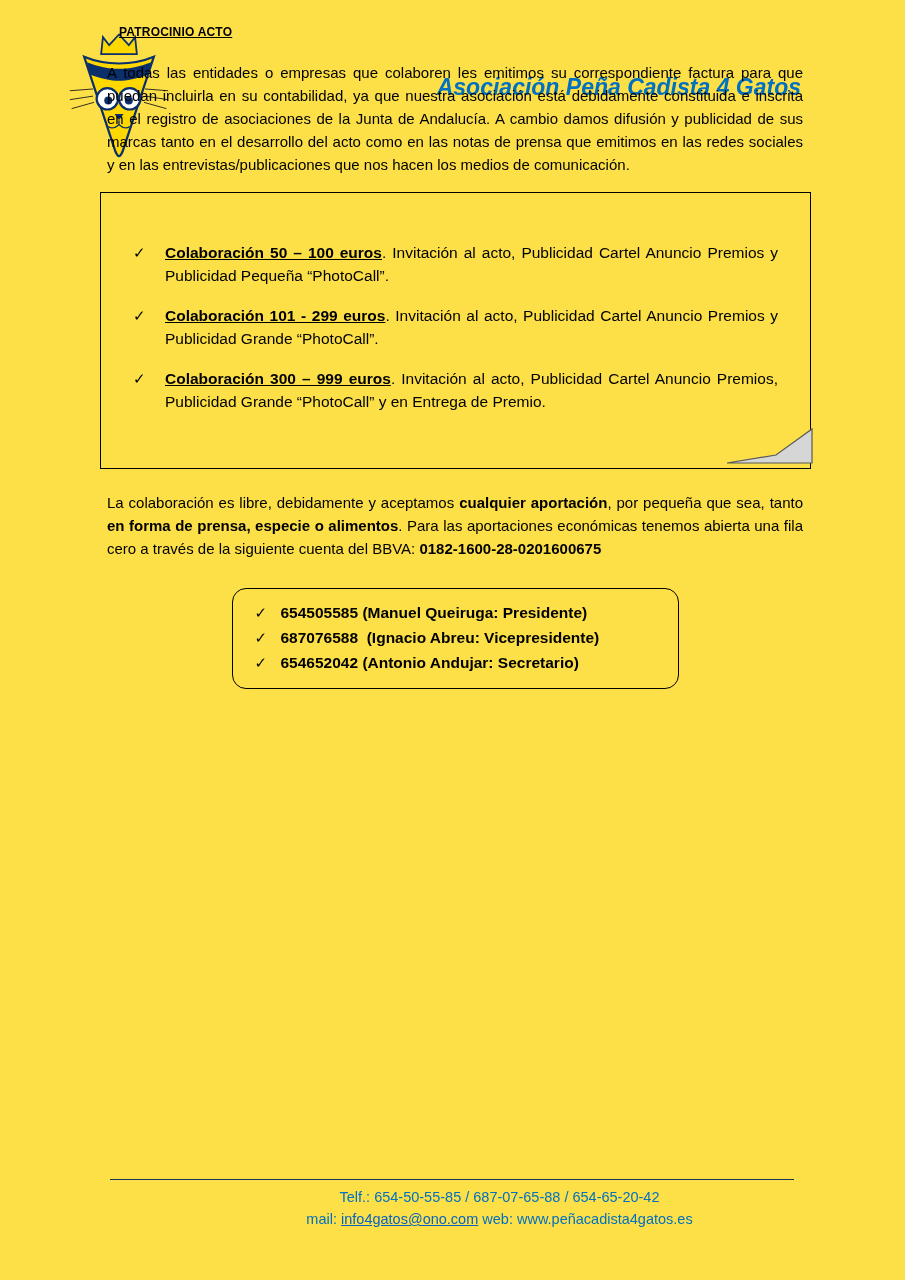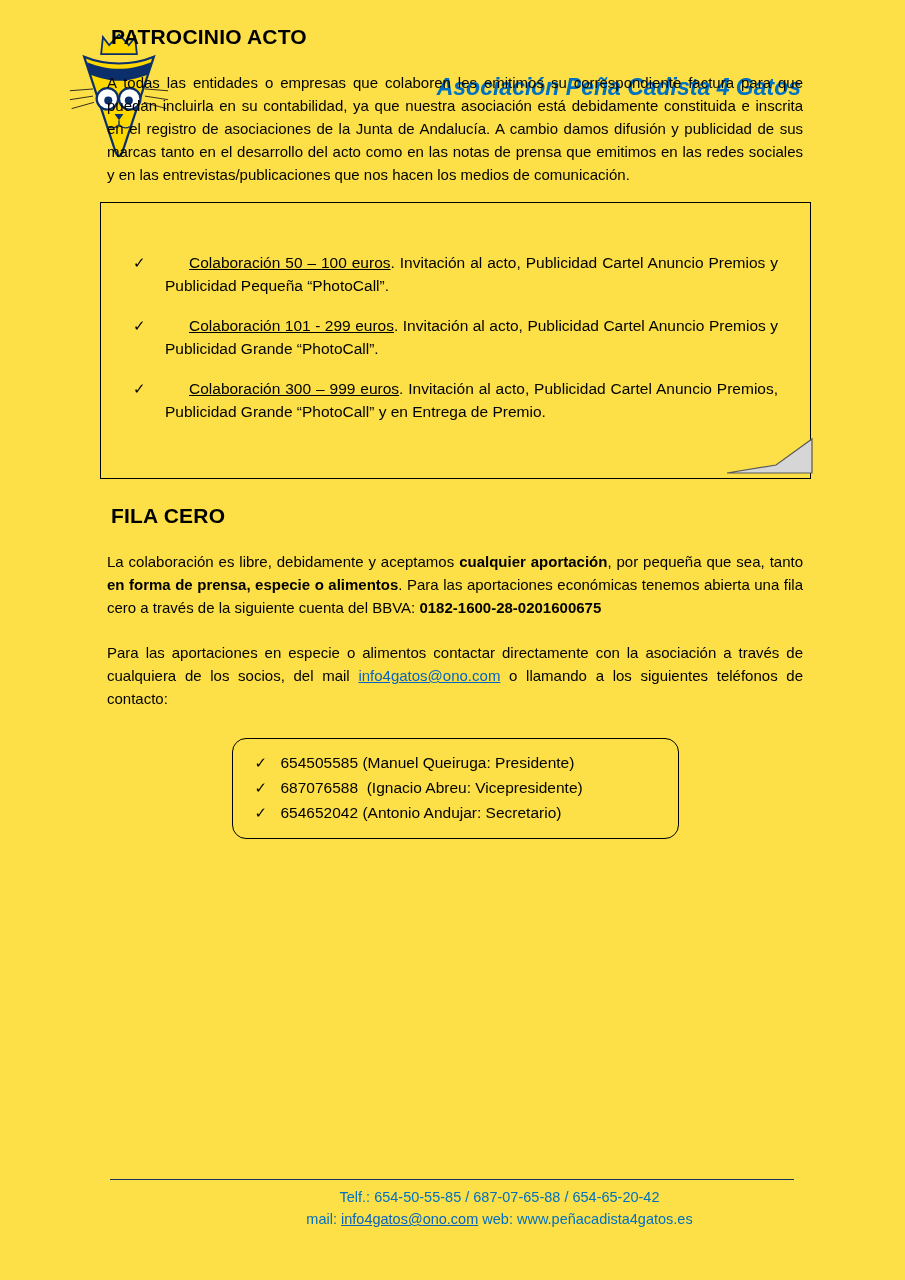--- a/index.html
+++ b/index.html
@@ -9,43 +9,43 @@
   }
   
   .logo { position:absolute; left:66px; top:30px; width:106px; height:134px; }
   .org-name {
     position:absolute; top:74px; left:0; right:104px; text-align:right;
     color:#0070C0; font-size:23px; font-weight:bold; font-style:italic;
   }
   
   .content { position:absolute; left:107px; top:0; width:696px; }
   .title { margin:184px 0 0 0; font-size:33px; font-weight:bold; color:#FF0000; letter-spacing:0.3px; }
-  .section-heading { margin:25px 0 0 4px; font-size:21px; font-weight:bold; letter-spacing:0.2px; }
+  .section-heading { margin:25px 0 0 12px; font-size:12px; font-weight:bold; text-decoration:underline; letter-spacing:0.2px; }
   .para { margin:22px 0 0 0; font-size:15px; line-height:23px; text-align:justify; }
   .para b { font-weight:bold; }
   .link { color:#0563C1; text-decoration:underline; cursor:pointer; }
   
   .tier-box {
     position:relative; box-sizing:border-box; margin-top:16px; margin-left:-7px;
     width:711px; border:1.6px solid #000; padding:48px 32px 38px 32px;
   }
   .tier { display:flex; font-size:15.5px; line-height:23px; margin-bottom:17px; }
   .tier:last-of-type { margin-bottom:0; }
   .check { flex:none; width:32px; font-size:15px; }
   .tier-text { flex:1; text-align:justify; }
-  .tier-label { font-weight:normal; text-decoration:underline;margin-left:24px; }
+  .tier-label { font-weight:bold; text-decoration:underline; }
   .fold { position:absolute; right:-4px; bottom:2px; line-height:0; }
   
   .phone-box {
     box-sizing:border-box; margin:28px auto 0 auto; width:447px;
     border:1.6px solid #000; border-radius:14px; padding:11px 16px 13px 22px;
   }
   .phone { display:flex; font-size:15.5px; line-height:25px; }
   .phone .check { width:26px; }
-  .phone-text { white-space:pre-wrap; }
+  .phone-text { white-space:pre-wrap;font-weight:bold; }
   
   .footer-line { position:absolute; left:110px; top:1179px; width:684px; border-top:1.6px solid #17375E; }
   .footer { position:absolute; top:1186px; left:0; width:905px; text-align:center; color:#0070C0; font-size:14.5px; line-height:22px;padding-left:47px; }
 </style>
 </head>
 <body>
 
 <div class="page">
 
   <div class="logo">
@@ -95,24 +95,22 @@
         <span class="tier-text"><span class="tier-label">Colaboración 300 – 999 euros</span><span>. Invitación al acto, Publicidad Cartel Anuncio Premios, Publicidad Grande “PhotoCall” y en Entrega de Premio.</span></span>
       </div>
 
       <div class="fold">
         <svg width="88" height="40" viewBox="0 0 88 40">
           <polygon points="1,37 50,29 86,3 86,37" fill="#d6d6d6" stroke="#595959" stroke-width="1.2"></polygon>
         </svg>
       </div>
     </div>
 
-    <h2 class="section-heading">FILA CERO</h2>
     <p class="para"><span>La colaboración es libre, debidamente y aceptamos </span><b>cualquier aportación</b><span>, por pequeña que sea, tanto </span><b>en forma de prensa, especie o alimentos</b><span>. Para las aportaciones económicas tenemos abierta una fila cero a través de la siguiente cuenta del BBVA: </span><b>0182-1600-28-0201600675</b></p>
 
-    <p class="para"><span>Para las aportaciones en especie o alimentos contactar directamente con la asociación a través de cualquiera de los socios, del mail </span><a class="link" href="#">info4gatos@ono.com</a><span> o llamando a los siguientes teléfonos de contacto:</span></p>
 
     <div class="phone-box">
       <div class="phone">
         <span class="check">✓</span>
         <span class="phone-text">654505585 (Manuel Queiruga: Presidente)</span>
       </div>
       <div class="phone">
         <span class="check">✓</span>
         <span class="phone-text">687076588  (Ignacio Abreu: Vicepresidente)</span>
       </div>

